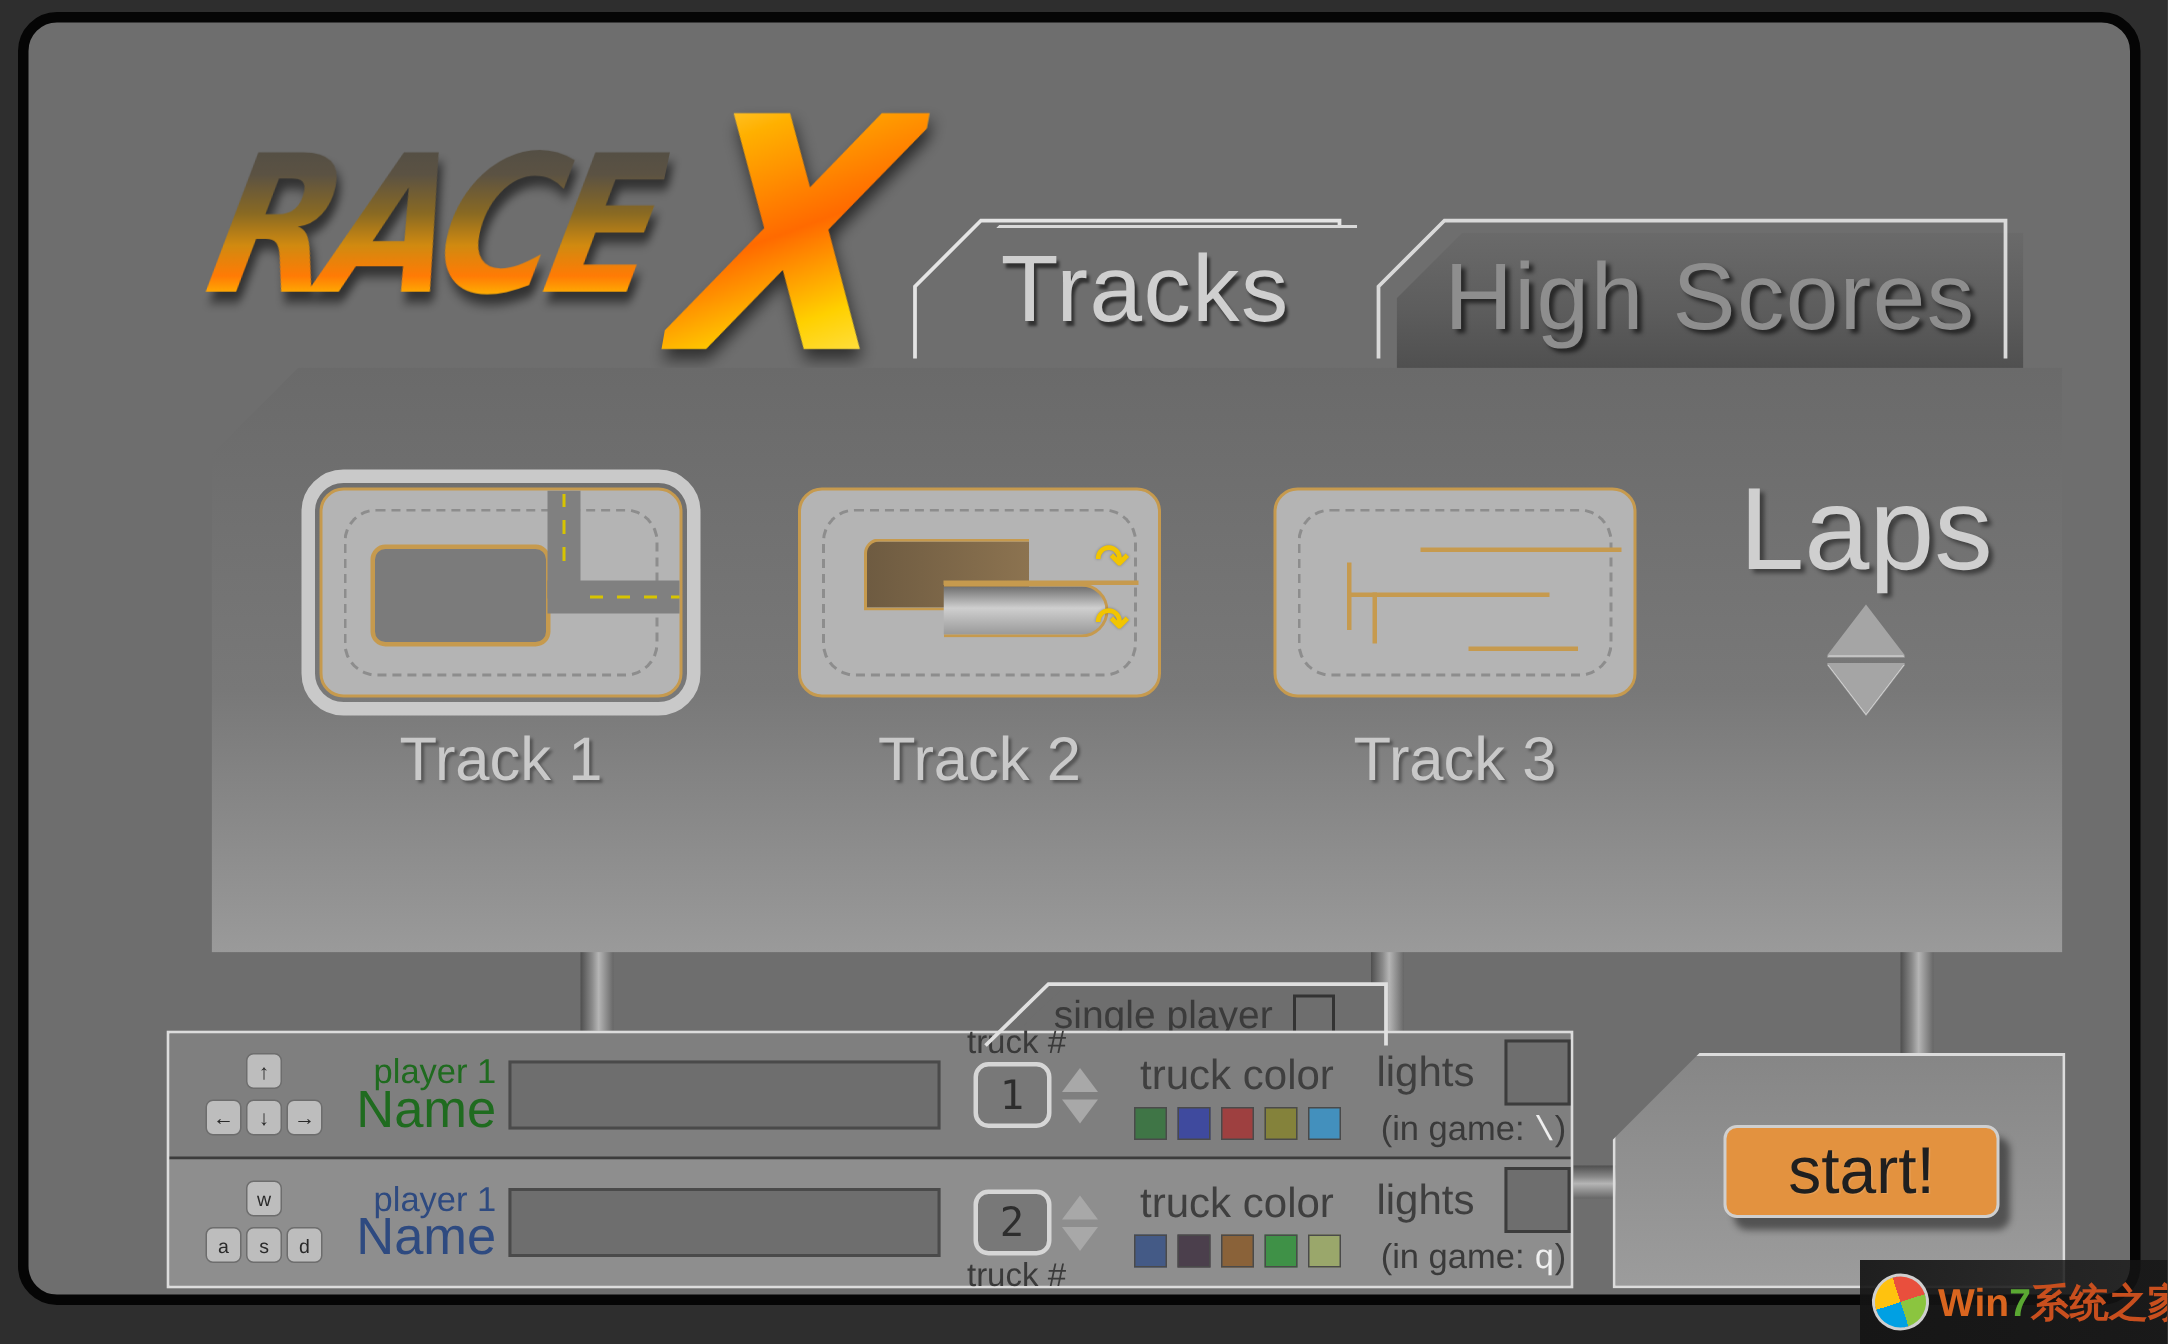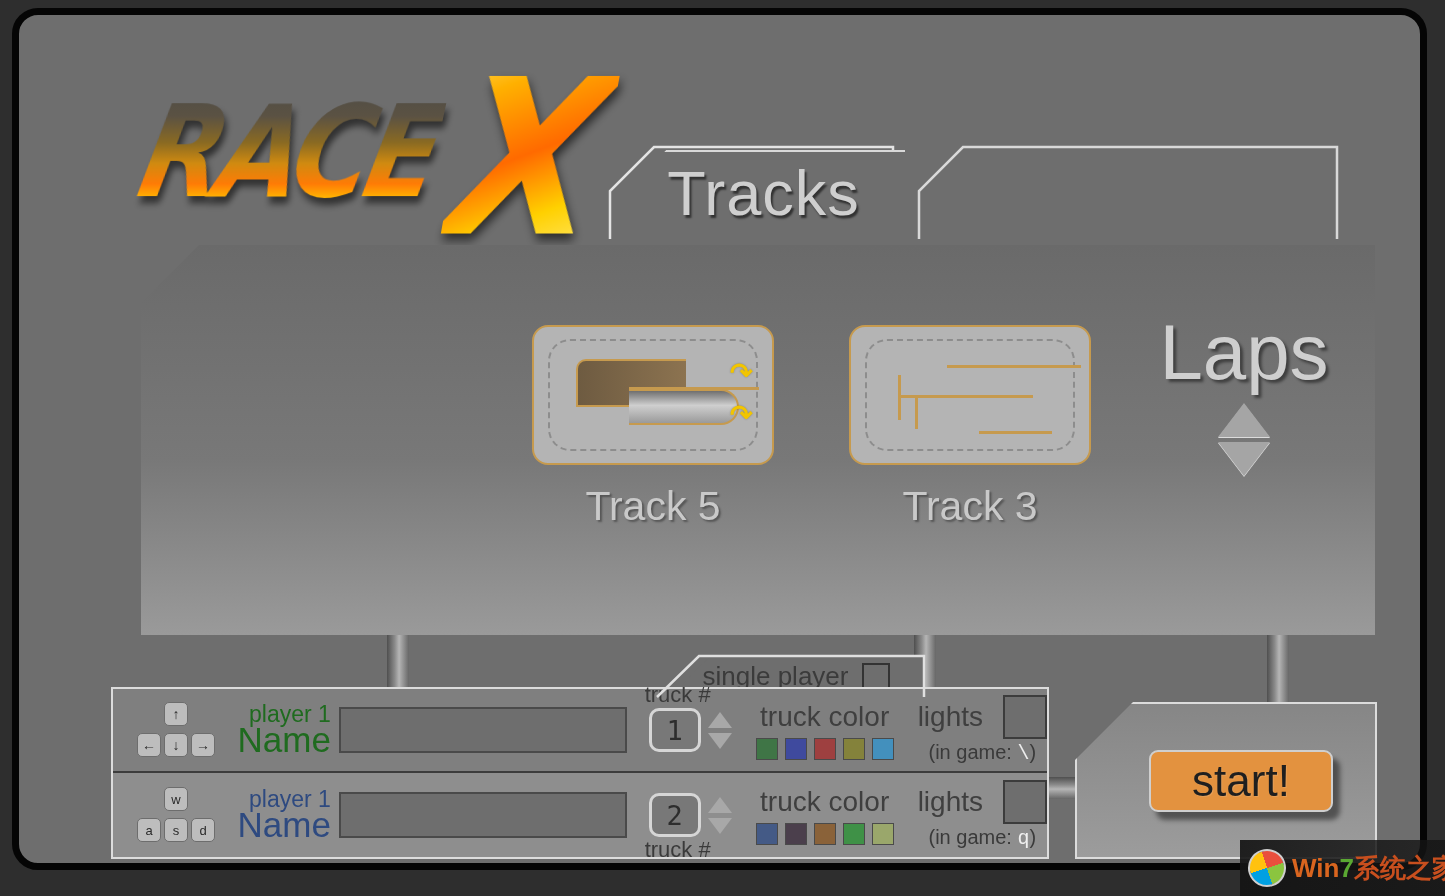--- a/index.html
+++ b/index.html
@@ -267,21 +267,21 @@
   .tc-label{ font-size:28px; color:#3f3f3f; text-align:center; }
   .tc-swatches{ display:flex; gap:7px; margin-top:5px; }
   .swatch{ width:22px; height:22px; border:1px solid #4a4a4a; }
 
   .lights-wrap{ margin-left:24px; text-align:center; position:relative; }
   .lights-top{ display:flex; align-items:center; gap:20px; }
   .lights-label{ font-size:28px; color:#3f3f3f; }
   .lights-box{
     width:44px; height:44px; background:#6e6e6e; border:2px solid #3c3c3c;
   }
-  .lights-sub{ font-size:20px; color:#3a3a3a; margin-top:2px; }
+  .lights-sub{ font-size:23px; color:#3a3a3a; margin-top:2px; }
   .lights-sub .keyhint{ font-family:"Liberation Mono", monospace; color:#efefef; }
 
   
   .start-panel{
     position:absolute; left:1056px; top:687px; width:302px; height:157px;
     background:linear-gradient(180deg,#868686,#9c9c9c);
     border:2px solid #dcdcdc;
     clip-path:polygon(58px 0, 100% 0, 100% 100%, 0 100%, 0 58px);
   }
   .start-btn{
@@ -316,49 +316,63 @@
 
 <div id="root">
 
   <div class="window-frame">
 
     <div class="logo">
       <div class="logo-text">RACE</div>
       <div class="logo-x">X</div>
     </div>
 
+    <div class="tab tab-highscores">
+      <span class="tab-label">High Scores</span>
+    </div>
     <svg class="outline-svg" width="1415" height="862" style="z-index:3">
 
       <path d="M900 224 L900 176 L944 132 L1318 132 L1318 224" fill="none" stroke="#d9d9d9" stroke-width="2.5"></path>
 
       <path d="M591 224 L591 176 L635 132 L874 132 L874 224" fill="none" stroke="#e4e4e4" stroke-width="2.5"></path>
     </svg>
 
     <div class="tab tab-tracks" style="z-index:4">
       <span class="tab-label">Tracks</span>
     </div>
 
     <div class="pipe" style="left:368px; top:600px; height:80px;"></div>
     <div class="pipe" style="left:895px; top:600px; height:80px;"></div>
     <div class="pipe" style="left:1248px; top:600px; height:98px;"></div>
     <div class="pipe-h" style="left:1018px; top:762px; width:52px;"></div>
 
     <div class="track-panel">
 
+      <div class="track-item" style="left:72px; top:80px;">
+        <div class="track-thumb selected">
+          <div class="dashed-outline"></div>
+          <div class="t1-inner"></div>
+          <div class="t1-roadv"></div>
+          <div class="t1-roadh"></div>
+          <div class="t1-dashlinev" style="left:160px; top:2px; height:46px;"></div>
+          <div class="t1-dashline" style="left:178px; top:70px; width:64px;"></div>
+        </div>
+        <div class="track-caption">Track 1</div>
+      </div>
 
       <div class="track-item" style="left:391px; top:80px;">
         <div class="track-thumb">
           <div class="dashed-outline"></div>
           <div class="t2-brown"></div>
           <div class="t2-line"></div>
           <div class="t2-silver"></div>
           <div class="t2-arrow" style="left:196px; top:30px;">↷</div>
           <div class="t2-arrow" style="left:196px; top:72px;">↷</div>
         </div>
-        <div class="track-caption">Track 5</div>
+        <div class="track-caption">Track 2</div>
       </div>
 
       <div class="track-item" style="left:708px; top:80px;">
         <div class="track-thumb">
           <div class="dashed-outline"></div>
           <div class="t3-seg" style="left:96px; top:38px; width:134px; height:3px;"></div>
           <div class="t3-seg" style="left:47px; top:48px; width:3px; height:45px;"></div>
           <div class="t3-seg" style="left:47px; top:68px; width:135px; height:3px;"></div>
           <div class="t3-seg" style="left:64px; top:68px; width:3px; height:34px;"></div>
           <div class="t3-seg" style="left:128px; top:104px; width:73px; height:3px;"></div>

